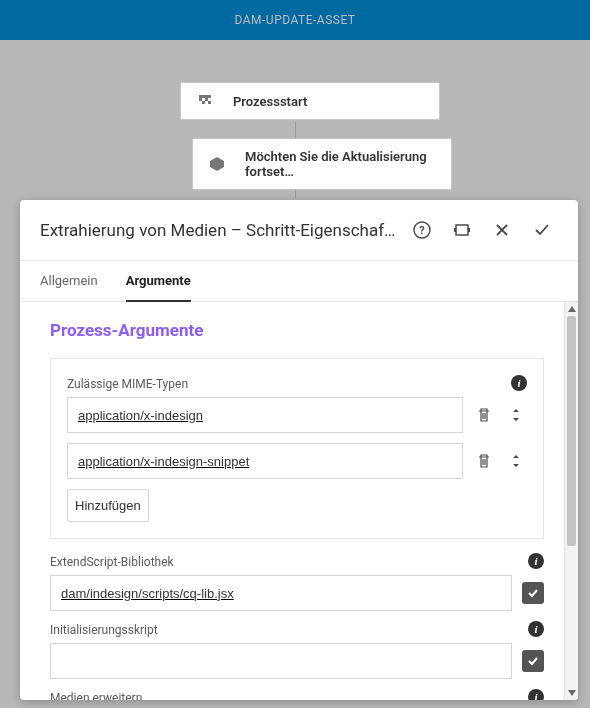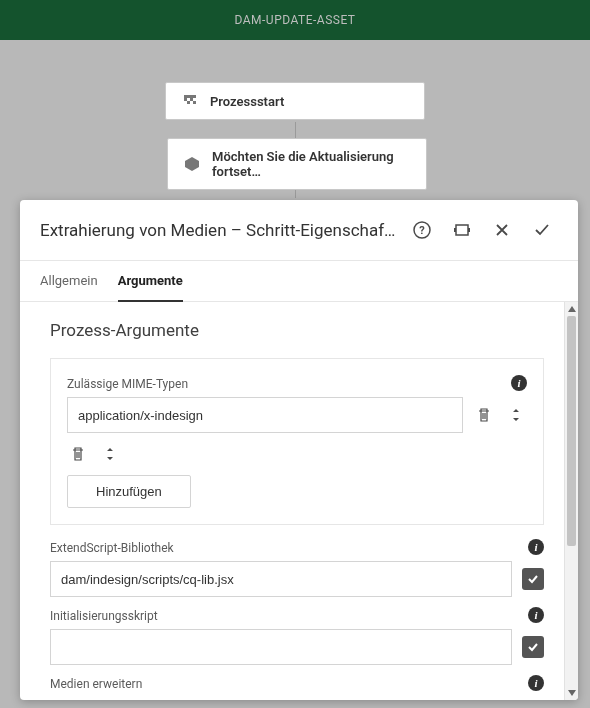--- a/index.html
+++ b/index.html
@@ -6,49 +6,50 @@
   body {
     font-family: -apple-system, BlinkMacSystemFont, "Segoe UI", Roboto, sans-serif;
     background: #b8b8b8;
     width: 590px;
     height: 708px;
     overflow: hidden;
     position: relative;
   }
   .topbar {
     height: 40px;
-    background: #14532d;
+    background: #0369a1;
     color: #bdbdbd;
     display: flex;
     align-items: center;
     justify-content: center;
     font-size: 12px;
     letter-spacing: 0.5px;
   }
   .canvas {
     position: relative;
     height: 668px;
   }
   .node {
     position: absolute;
     background: #fff;
     border: 1px solid #c8c8c8;
     border-radius: 2px;
     padding: 10px 16px;
     display: flex;
     align-items: center;
-    gap: 12px;
+    gap: 20px;
     font-size: 13px;
     font-weight: 600;
     color: #333;
     width: 260px;
+    margin-left: 15px;
   }
   .node .icon { color: #6a6a6a; flex-shrink: 0; }
   .node-1 { left: 165px; top: 42px; }
-  .node-2 { left: 167px; top: 98px; }
+  .node-2 { left: 177px; top: 98px; }
   .connector {
     position: absolute;
     background: #9a9a9a;
     width: 1px;
   }
   .conn1 { left: 295px; top: 82px; height: 16px; }
   .conn2 { left: 295px; top: 138px; height: 20px; }
 
   .panel {
     position: absolute;
@@ -86,21 +87,21 @@
     align-items: center;
     justify-content: center;
     color: #4a4a4a;
     cursor: pointer;
     border-radius: 3px;
   }
 
   .tabs {
     display: flex;
     padding: 0 20px;
-    gap: 20px;
+    gap: 28px;
     border-bottom: 1px solid #e6e6e6;
     font-size: 13px;
   }
   .tab {
     padding: 12px 0;
     color: #666;
     cursor: pointer;
     border-bottom: 2px solid transparent;
     margin-bottom: -1px;
   }
@@ -138,22 +139,22 @@
   .scroll-thumb {
     position: absolute;
     left: 0; right: 0;
     top: 0; height: 230px;
     background: #c3c3c3;
     border-radius: 2px;
   }
 
   .section-title {
     font-size: 17px;
-    font-weight: 400;
-    color: #404040;
+    font-weight: 700;
+    color: #8b5cf6;
     margin-bottom: 18px;
   }
   .box {
     border: 1px solid #e6e6e6;
     padding: 16px;
     margin-bottom: 14px;
   }
   .field-head {
     display: flex;
     align-items: flex-end;
@@ -173,40 +174,41 @@
     font-family: Georgia, serif;
     font-style: italic;
     display: flex; align-items: center; justify-content: center;
     cursor: help;
   }
   .row {
     display: flex;
     align-items: center;
     gap: 10px;
     margin-bottom: 10px;
+    text-decoration: underline;
   }
   .row input[type="text"] {
     flex: 1;
     height: 36px;
     border: 1px solid #d4d4d4;
     padding: 0 10px;
     font-size: 13px;
     color: #333;
     background: #fff;
   }
   .row-icon {
     width: 22px; height: 22px;
     display: flex; align-items: center; justify-content: center;
     color: #4a4a4a;
     cursor: pointer;
   }
   .add-btn {
     border: 1px solid #d4d4d4;
     background: #fff;
-    padding: 8px 28px;
+    padding: 8px 7px;
     font-size: 13px;
     color: #333;
     cursor: pointer;
     border-radius: 2px;
   }
   .check {
     width: 22px; height: 22px;
     background: #545454;
     border-radius: 3px;
     display: flex; align-items: center; justify-content: center;
@@ -295,20 +297,21 @@
                   <path d="M3 4 H13 M5 4 V2 H11 V4 M5 4 V14 H11 V4 M7 6 V12 M9 6 V12" stroke="#4a4a4a" stroke-width="1.2" fill="none"></path>
                 </svg>
             </span>
             <span class="row-icon">
               <svg width="16" height="16" viewBox="0 0 16 16">
                   <path d="M8 2 L5 5 H11 Z M3 8 H13 M8 14 L5 11 H11 Z" fill="#4a4a4a"></path>
                 </svg>
             </span>
           </div>
           <div class="row">
+            <input type="text" value="application/x-indesign-snippet" style="">
             <span class="row-icon">
               <svg width="16" height="16" viewBox="0 0 16 16">
                   <path d="M3 4 H13 M5 4 V2 H11 V4 M5 4 V14 H11 V4 M7 6 V12 M9 6 V12" stroke="#4a4a4a" stroke-width="1.2" fill="none"></path>
                 </svg>
             </span>
             <span class="row-icon">
               <svg width="16" height="16" viewBox="0 0 16 16">
                   <path d="M8 2 L5 5 H11 Z M3 8 H13 M8 14 L5 11 H11 Z" fill="#4a4a4a"></path>
                 </svg>
             </span>

